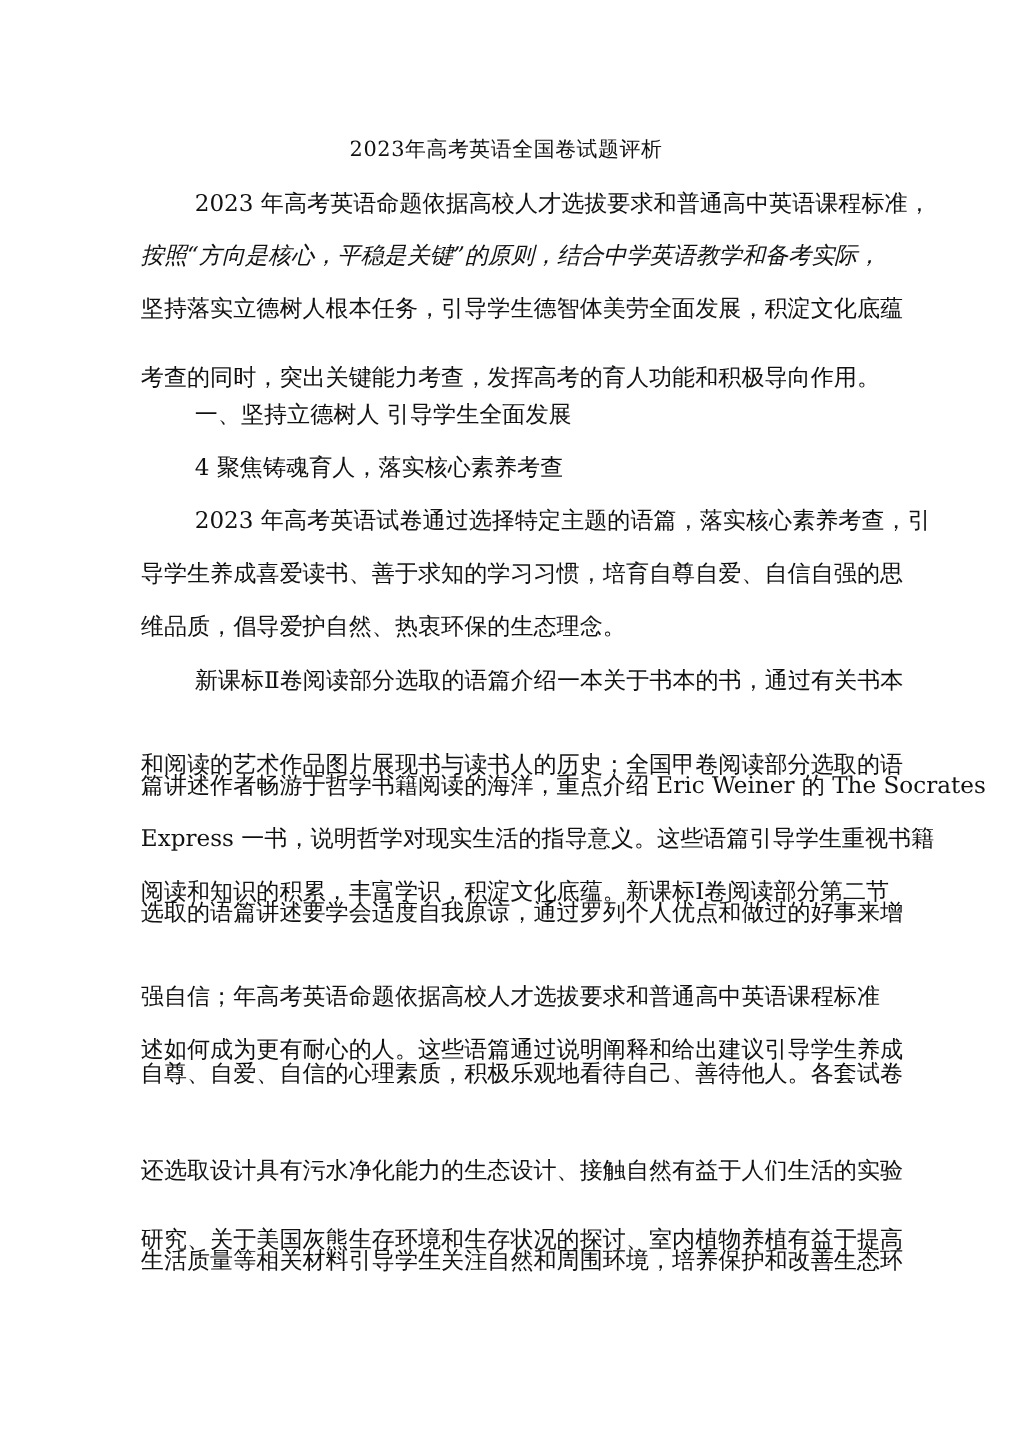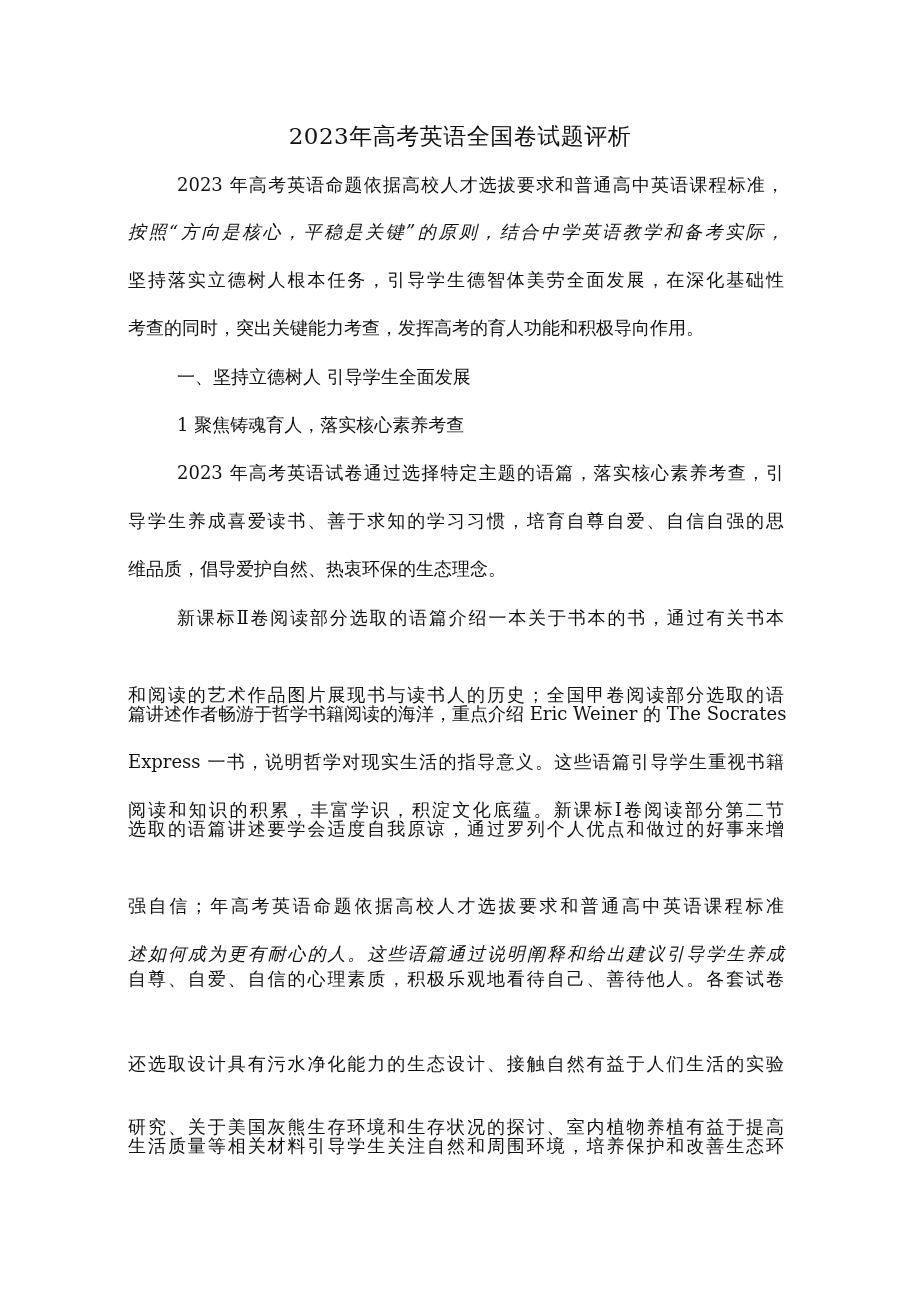--- a/index.html
+++ b/index.html
@@ -21,58 +21,58 @@
       width: 920px;
       height: 1302px;
       background: #ffffff;
     }
     .title {
       position: absolute;
       left: 0;
       width: 920px;
       top: 118px;
       text-align: center;
-      font-size: 23px;
+      font-size: 19px;
       line-height: 36px;
       letter-spacing: 0.5px;
     }
     .line {
       position: absolute;
       left: 128px;
       width: 656px;
-      font-size: 18px;
+      font-size: 21px;
       line-height: 26px;
       white-space: nowrap;
       text-align: justify;
       text-align-last: justify;
     }
     .line.indent { left: 177px; width: 607px; }
     .line.short { text-align-last: left; }
   </style>
 </head>
 <body>
 
 <div class="page">
   <div class="title">2023年高考英语全国卷试题评析</div>
   <div id="body-lines">
       <div class="line indent" style="top: 172px;">2023 年高考英语命题依据高校人才选拔要求和普通高中英语课程标准，</div>
       <div class="line" style="top: 219px; font-style: italic;">按照“方向是核心，平稳是关键”的原则，结合中学英语教学和备考实际，</div>
-      <div class="line" style="top: 267px;">坚持落实立德树人根本任务，引导学生德智体美劳全面发展，在深化基础性</div>
-      <div class="line short" style="top: 315px;">考查的同时，突出关键能力考查，发挥高考的育人功能和积极导向作用。</div>
+      <div class="line" style="top: 267px;">坚持落实立德树人根本任务，引导学生德智体美劳全面发展，积淀文化底蕴</div>
+      <div class="line short" style="top: 330px;">考查的同时，突出关键能力考查，发挥高考的育人功能和积极导向作用。</div>
       <div class="line indent short" style="top: 364px;">一、坚持立德树人  引导学生全面发展</div>
-      <div class="line indent short" style="top: 412px;">1    聚焦铸魂育人，落实核心素养考查</div>
+      <div class="line indent short" style="top: 412px;">4    聚焦铸魂育人，落实核心素养考查</div>
       <div class="line indent" style="top: 460px;">2023 年高考英语试卷通过选择特定主题的语篇，落实核心素养考查，引</div>
       <div class="line" style="top: 508px;">导学生养成喜爱读书、善于求知的学习习惯，培育自尊自爱、自信自强的思</div>
       <div class="line short" style="top: 556px;">维品质，倡导爱护自然、热衷环保的生态理念。</div>
       <div class="line indent" style="top: 605px;">新课标Ⅱ卷阅读部分选取的语篇介绍一本关于书本的书，通过有关书本</div>
       <div class="line" style="top: 653px; margin-top: 29px;">和阅读的艺术作品图片展现书与读书人的历史；全国甲卷阅读部分选取的语</div>
       <div class="line" style="top: 701px;">篇讲述作者畅游于哲学书籍阅读的海洋，重点介绍 Eric Weiner 的 The Socrates</div>
       <div class="line" style="top: 749px;">Express 一书，说明哲学对现实生活的指导意义。这些语篇引导学生重视书籍</div>
       <div class="line" style="top: 797px;">阅读和知识的积累，丰富学识，积淀文化底蕴。新课标Ⅰ卷阅读部分第二节</div>
       <div class="line" style="top: 816px;">选取的语篇讲述要学会适度自我原谅，通过罗列个人优点和做过的好事来增</div>
       <div class="line" style="top: 893px;">强自信；年高考英语命题依据高校人才选拔要求和普通高中英语课程标准</div>
-      <div class="line" style="top: 941px; font-style: italic;">述如何成为更有耐心的人。这些语篇通过说明阐释和给出建议引导学生养成</div>
-      <div class="line" style="top: 966px;">自尊、自爱、自信的心理素质，积极乐观地看待自己、善待他人。各套试卷</div>
+      <div class="line" style="top: 941px;">述如何成为更有耐心的人。这些语篇通过说明阐释和给出建议引导学生养成</div>
+      <div class="line" style="top: 966px; font-family: Liberation Mono, monospace;">自尊、自爱、自信的心理素质，积极乐观地看待自己、善待他人。各套试卷</div>
       <div class="line" style="top: 1051px;">还选取设计具有污水净化能力的生态设计、接触自然有益于人们生活的实验</div>
       <div class="line" style="top: 1085px; margin-top: 29px;">研究、关于美国灰熊生存环境和生存状况的探讨、室内植物养植有益于提高</div>
       <div class="line" style="top: 1133px;">生活质量等相关材料引导学生关注自然和周围环境，培养保护和改善生态环</div>
     </div>
 </div>
 
 </body></html>

